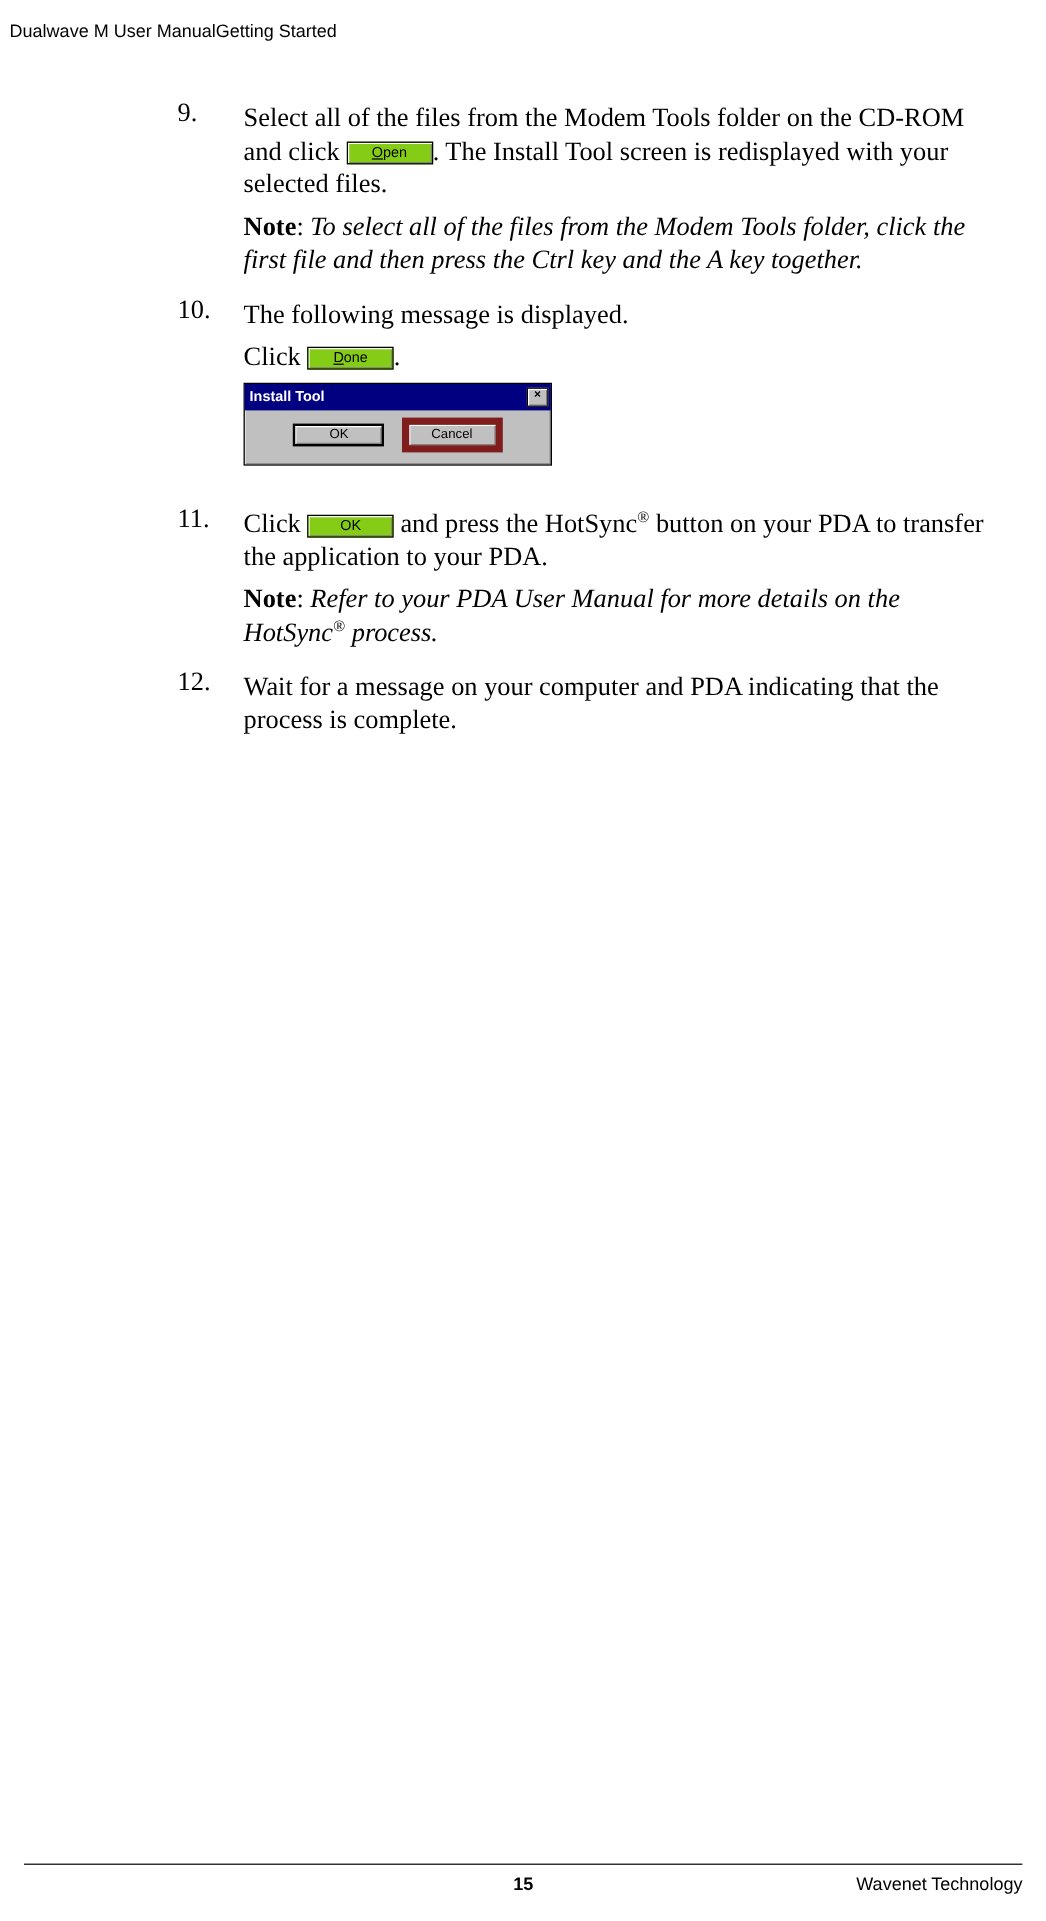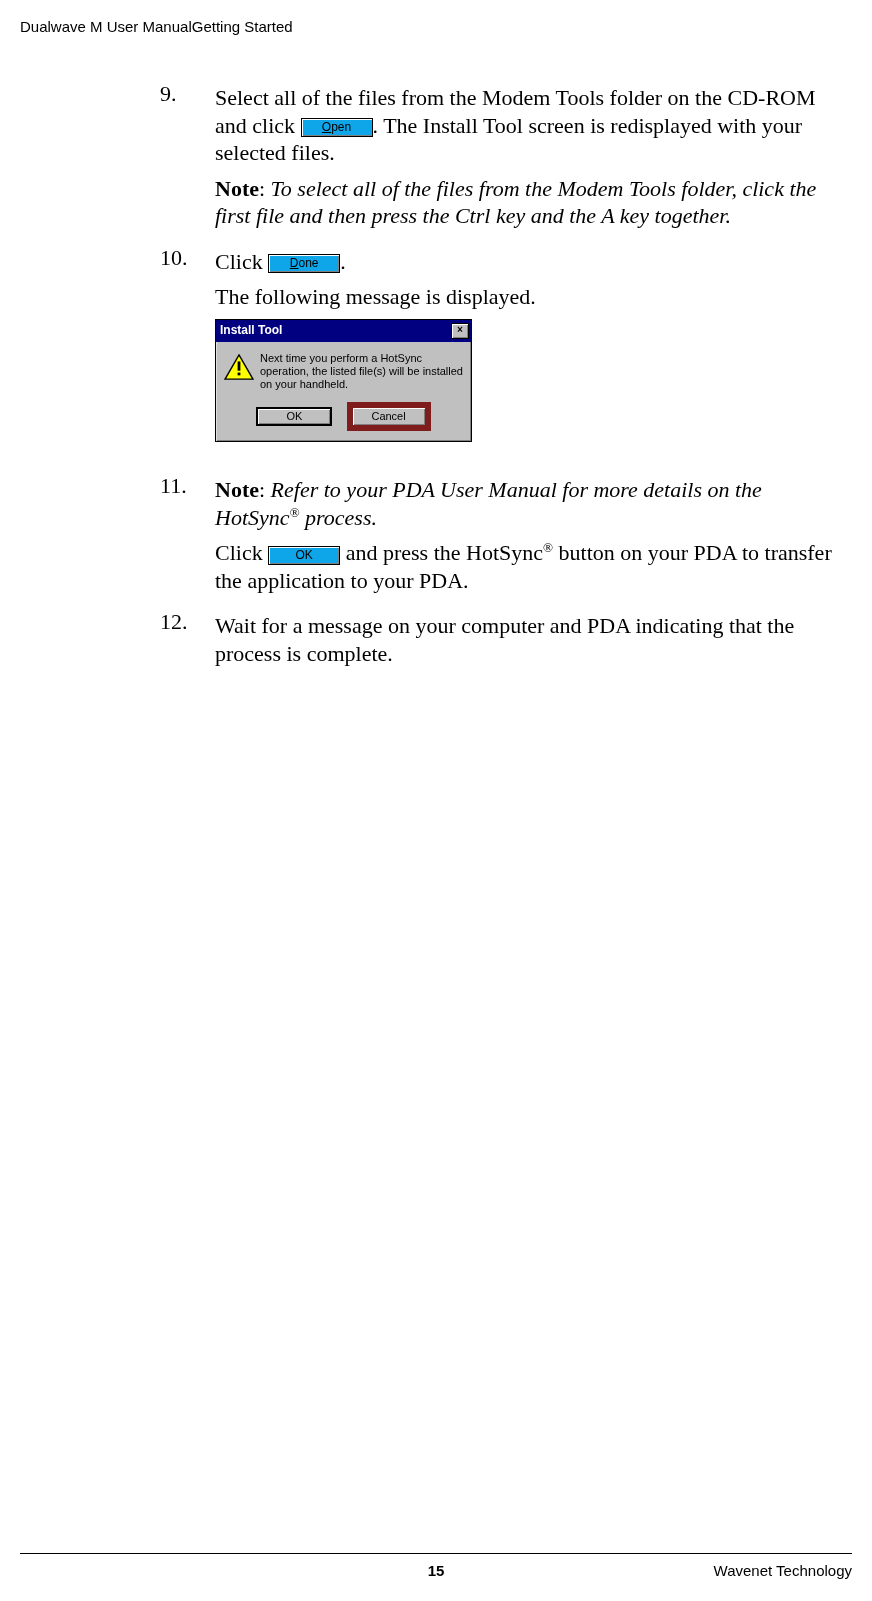--- a/index.html
+++ b/index.html
@@ -6,21 +6,21 @@
     margin: 0;
     padding: 0;
     font-family: "Times New Roman", Times, serif;
     background: #fff;
     color: #000;
     width: 872px;
     height: 1601px;
     position: relative;
   }
   .page {
-    padding: 18px 20px 0 20px;
+    padding: 18px 20px 0 8px;
     box-sizing: border-box;
     height: 100%;
     position: relative;
   }
   .header-row {
     display: flex;
     align-items: baseline;
     font-family: Arial, Helvetica, sans-serif;
     font-size: 15px;
     white-space: nowrap;
@@ -46,21 +46,21 @@
     flex: 0 0 55px;
   }
   .step-num.wide { flex: 0 0 55px; }
   .step-body { flex: 1 1 auto; }
   .para { margin: 4px 0 8px 0; }
   .note b { font-weight: bold; font-style: normal; }
   .note { font-style: italic; }
   .btn-inline {
     display: inline-block;
     vertical-align: middle;
-    background: #0ea5e9;
+    background: #84cc16;
     border: 1px solid #000;
     box-shadow: inset 1px 1px 0 #fff, inset -1px -1px 0 #808080;
     font-family: "MS Sans Serif", Tahoma, Arial, sans-serif;
     font-size: 12px;
     padding: 1px 0 2px 0;
     width: 70px;
     text-align: center;
     line-height: 14px;
   }
   .btn-inline .ul { text-decoration: underline; }
@@ -175,63 +175,51 @@
         </div>
         <div class="para note">
           <b>Note</b><span style="font-style:normal">: </span><span>To select all of the files from the Modem Tools folder, click the first file and then press the Ctrl key and the A key together.</span>
         </div>
       </div>
     </div>
 
     <div class="step">
       <div class="step-num wide">10.</div>
       <div class="step-body">
+        <div class="para">The following message is displayed.</div>
         <div class="para">
           <span>Click </span>
           <span class="btn-inline"><span class="ul">D</span><span>one</span></span><span>.</span>
         </div>
-        <div class="para">The following message is displayed.</div>
 
         <div class="dialog">
           <div class="dlg-title">
             <span class="dlg-title-text">Install Tool</span>
             <span class="dlg-close">×</span>
           </div>
-          <div class="dlg-body">
-            <div class="dlg-icon">
-              <div class="warn-tri">
-                <svg viewBox="0 0 32 28" width="30" height="26">
-                  <polygon points="16,1 31,27 1,27" fill="#ffff00" stroke="#000" stroke-width="1.5"></polygon>
-                  <rect x="14.5" y="8" width="3" height="10" fill="#000"></rect>
-                  <rect x="14.5" y="20" width="3" height="3" fill="#000"></rect>
-                </svg>
-              </div>
-            </div>
-            <div class="dlg-msg">Next time you perform a HotSync operation, the listed file(s) will be installed on your handheld.</div>
-          </div>
           <div class="dlg-buttons">
             <span class="dlg-btn default">OK</span>
             <span class="dlg-btn">Cancel</span>
           </div>
         </div>
       </div>
     </div>
 
     <div style="height:24px"></div>
 
     <div class="step">
       <div class="step-num wide">11.</div>
       <div class="step-body">
-        <div class="para note">
-          <b>Note</b><span style="font-style:normal">: </span><span>Refer to your PDA User Manual for more details on the HotSync</span><sup>®</sup><span> process.</span>
-        </div>
         <div class="para">
           <span>Click </span>
           <span class="btn-inline">OK</span>
           <span> and press the HotSync</span><sup>®</sup><span> button on your PDA to transfer the application to your PDA.</span>
+        </div>
+        <div class="para note">
+          <b>Note</b><span style="font-style:normal">: </span><span>Refer to your PDA User Manual for more details on the HotSync</span><sup>®</sup><span> process.</span>
         </div>
       </div>
     </div>
 
     <div class="step">
       <div class="step-num wide">12.</div>
       <div class="step-body">
         <div class="para">Wait for a message on your computer and PDA indicating that the process is complete.</div>
       </div>
     </div>

